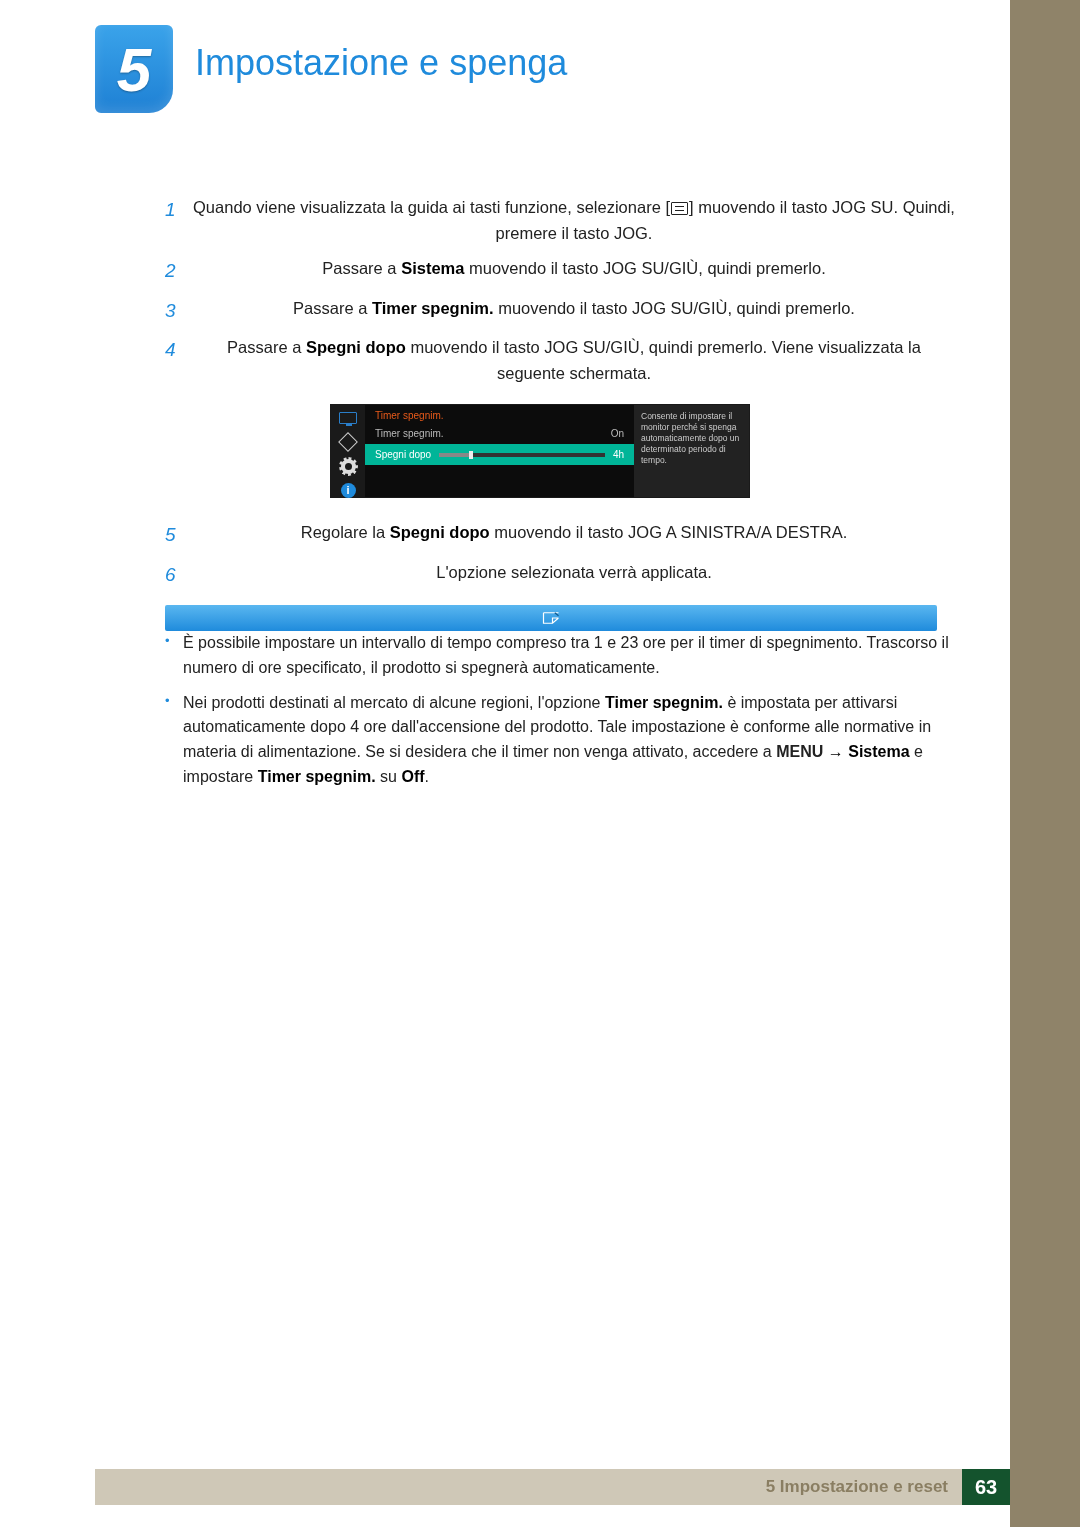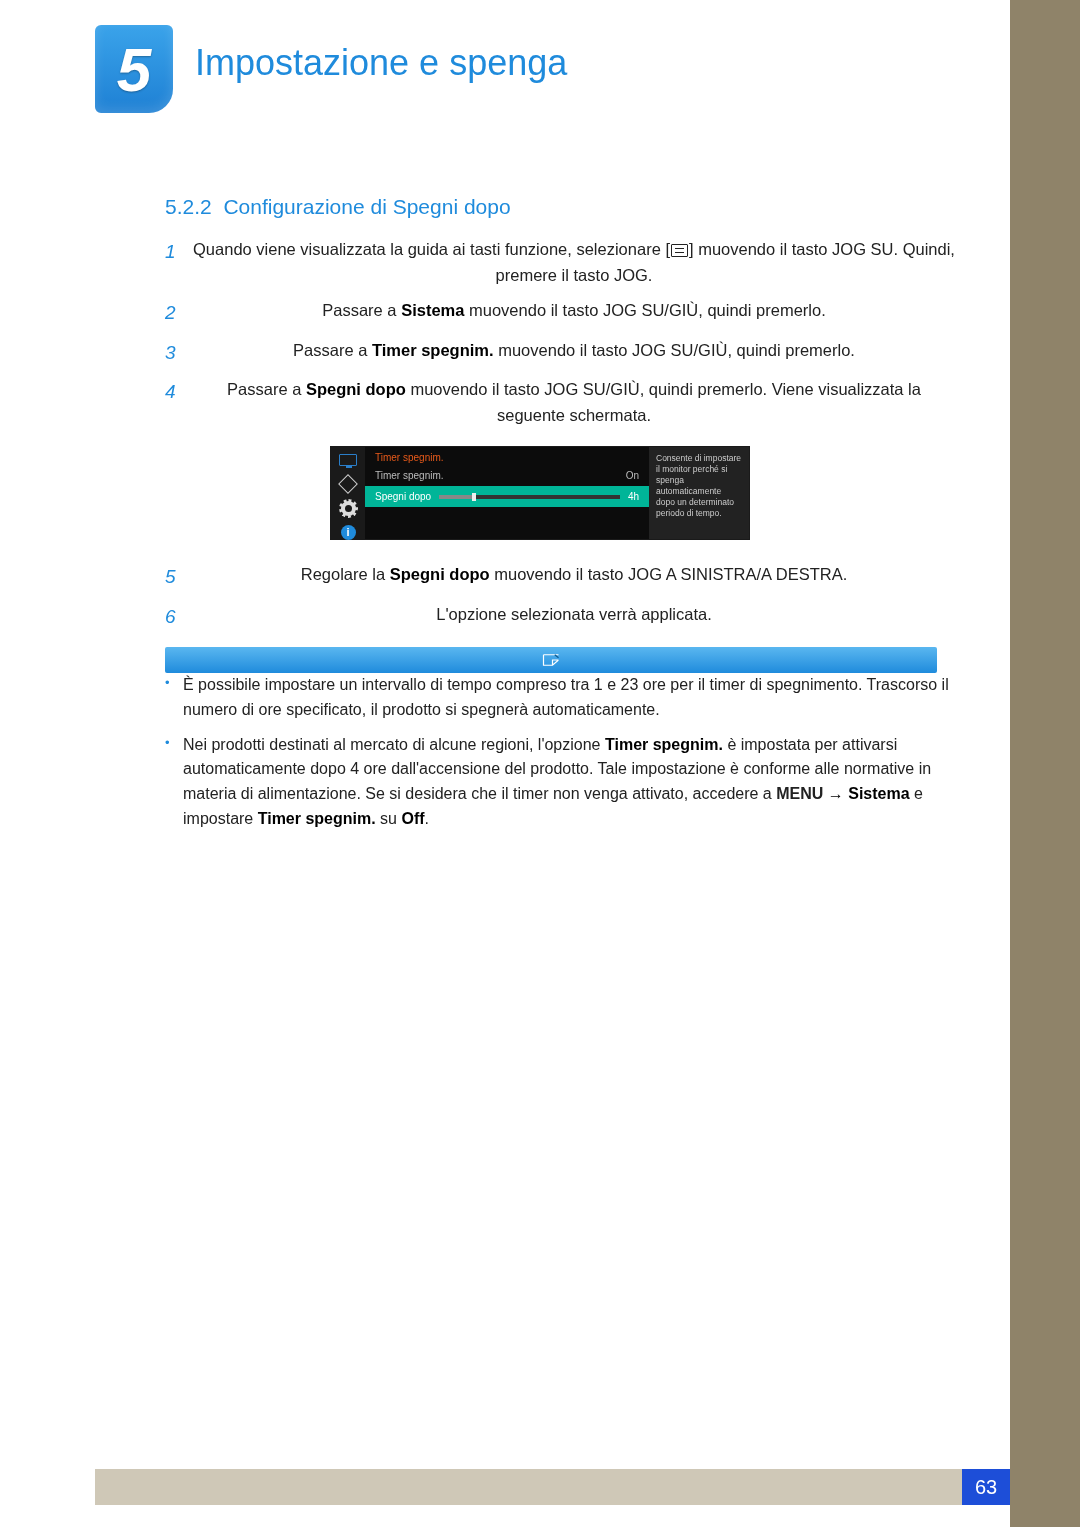--- a/index.html
+++ b/index.html
@@ -77,21 +77,21 @@
     .ic-gear::after{content:"";position:absolute;inset:4px;border-radius:50%;background:#1a1a1a;}
     .ic-info { width:15px; height:15px; border-radius:50%; background:#1f8bdc; color:#fff; font-size:11px; line-height:15px; text-align:center; font-weight:700; }
     .osd-main { flex: 1; padding: 0; display:flex; }
     .osd-list { flex: 1; }
     .osd-row { display: flex; justify-content: space-between; padding: 5px 10px; font-size: 10px; }
     .osd-header { color: #e85a1a; font-size: 10px; padding: 5px 10px 2px; }
     .osd-row.sel { background: #00b598; color: #fff; }
     .osd-slider { flex: 1; margin: 0 8px; height: 4px; background: #333; margin-top: 4px; position:relative; }
     .osd-slider-fill { position:absolute; left:0; top:0; bottom:0; width:18%; background:#888; }
     .osd-slider-dot { position:absolute; left:18%; top:-2px; width:4px; height:8px; background:#eee; }
-    .osd-desc { width: 100px; background: #222; padding: 6px 7px; font-size: 8.5px; line-height: 1.3; color: #ccc; }
+    .osd-desc { width: 115px; background: #222; padding: 6px 7px; font-size: 8.5px; line-height: 1.3; color: #ccc; }
     
     .note { display: flex; margin-top: 14px; flex-direction: column; }
     .note-icon {
       flex: 0 0 26px; height: 22px; margin-top: 2px; margin-right: 18px;
       background: linear-gradient(#5ab7f0,#1f8bdc);
       border-radius: 2px;
       display:flex; align-items:center; justify-content:center;
       color:#fff; font-style:italic; font-size:15px; font-weight:300;
       position: relative;
     }
@@ -105,38 +105,35 @@
       left: 95px; right: 70px; bottom: 22px;
       height: 36px;
       background: #cfc8b7;
       display: flex; justify-content: flex-end; align-items: stretch;
     }
     .footer-text {
       padding: 0 14px; color: #8a7e62; font-weight: 700; font-size: 17px;
       display:flex; align-items:center;
     }
     .footer-page {
-      width: 48px; background: #1d4ed8; color: #fff;
-      display:flex; align-items:center; justify-content:center; font-weight: 400; font-size: 20px;
+      width: 48px; background: #14532d; color: #fff;
+      display:flex; align-items:center; justify-content:center; font-weight: 700; font-size: 20px;
     }
   </style>
 </head>
 <body>
 
 <div class="right-bar"></div>
 
 <div class="chapter-badge">
   <span>5</span>
 </div>
 <div class="chapter-title">Impostazione e spenga</div>
 
 <div class="content">
-  <div class="sec-title">
-    <span>5.2.2</span>&nbsp;&nbsp;<span>Configurazione di Spegni dopo</span>
-  </div>
 
   <ol class="step-list">
     <li>
       <span class="step-num">1</span>
       <span class="step-body">
         <span>Quando viene visualizzata la guida ai tasti funzione, selezionare [</span><span class="menu-icon"></span><span>] muovendo il tasto JOG SU. Quindi, premere il tasto JOG.</span>
       </span>
     </li>
     <li>
       <span class="step-num">2</span>
@@ -216,14 +213,15 @@
     <ul class="note-list">
       <li>È possibile impostare un intervallo di tempo compreso tra 1 e 23 ore per il timer di spegnimento. Trascorso il numero di ore specificato, il prodotto si spegnerà automaticamente.</li>
       <li>
         <span>Nei prodotti destinati al mercato di alcune regioni, l'opzione </span><span class="hl">Timer spegnim.</span><span> è impostata per attivarsi automaticamente dopo 4 ore dall'accensione del prodotto. Tale impostazione è conforme alle normative in materia di alimentazione. Se si desidera che il timer non venga attivato, accedere a </span><span class="boldk">MENU</span><span class="hl"> → </span><span class="hl">Sistema</span><span> e impostare </span><span class="hl">Timer spegnim.</span><span> su </span><span class="hl">Off</span><span>.</span>
       </li>
     </ul>
   </div>
 </div>
 
 <div class="footer-bar">
+  <div class="footer-text">5 Impostazione e reset</div>
   <div class="footer-page">63</div>
 </div>
 
 </body></html>

